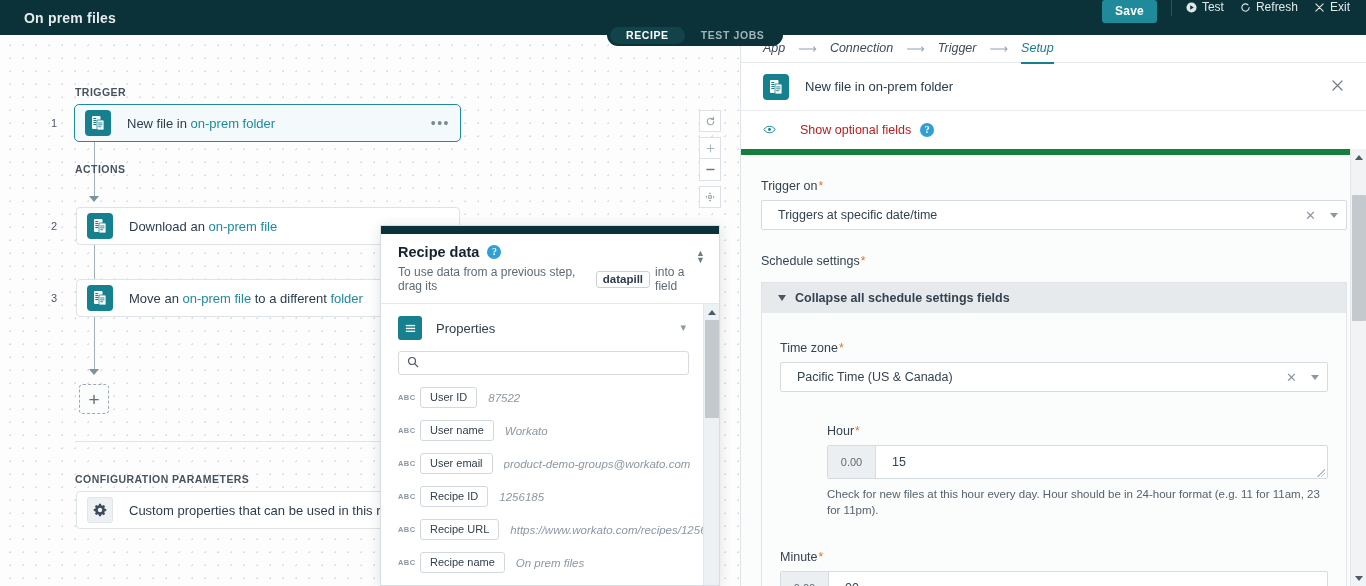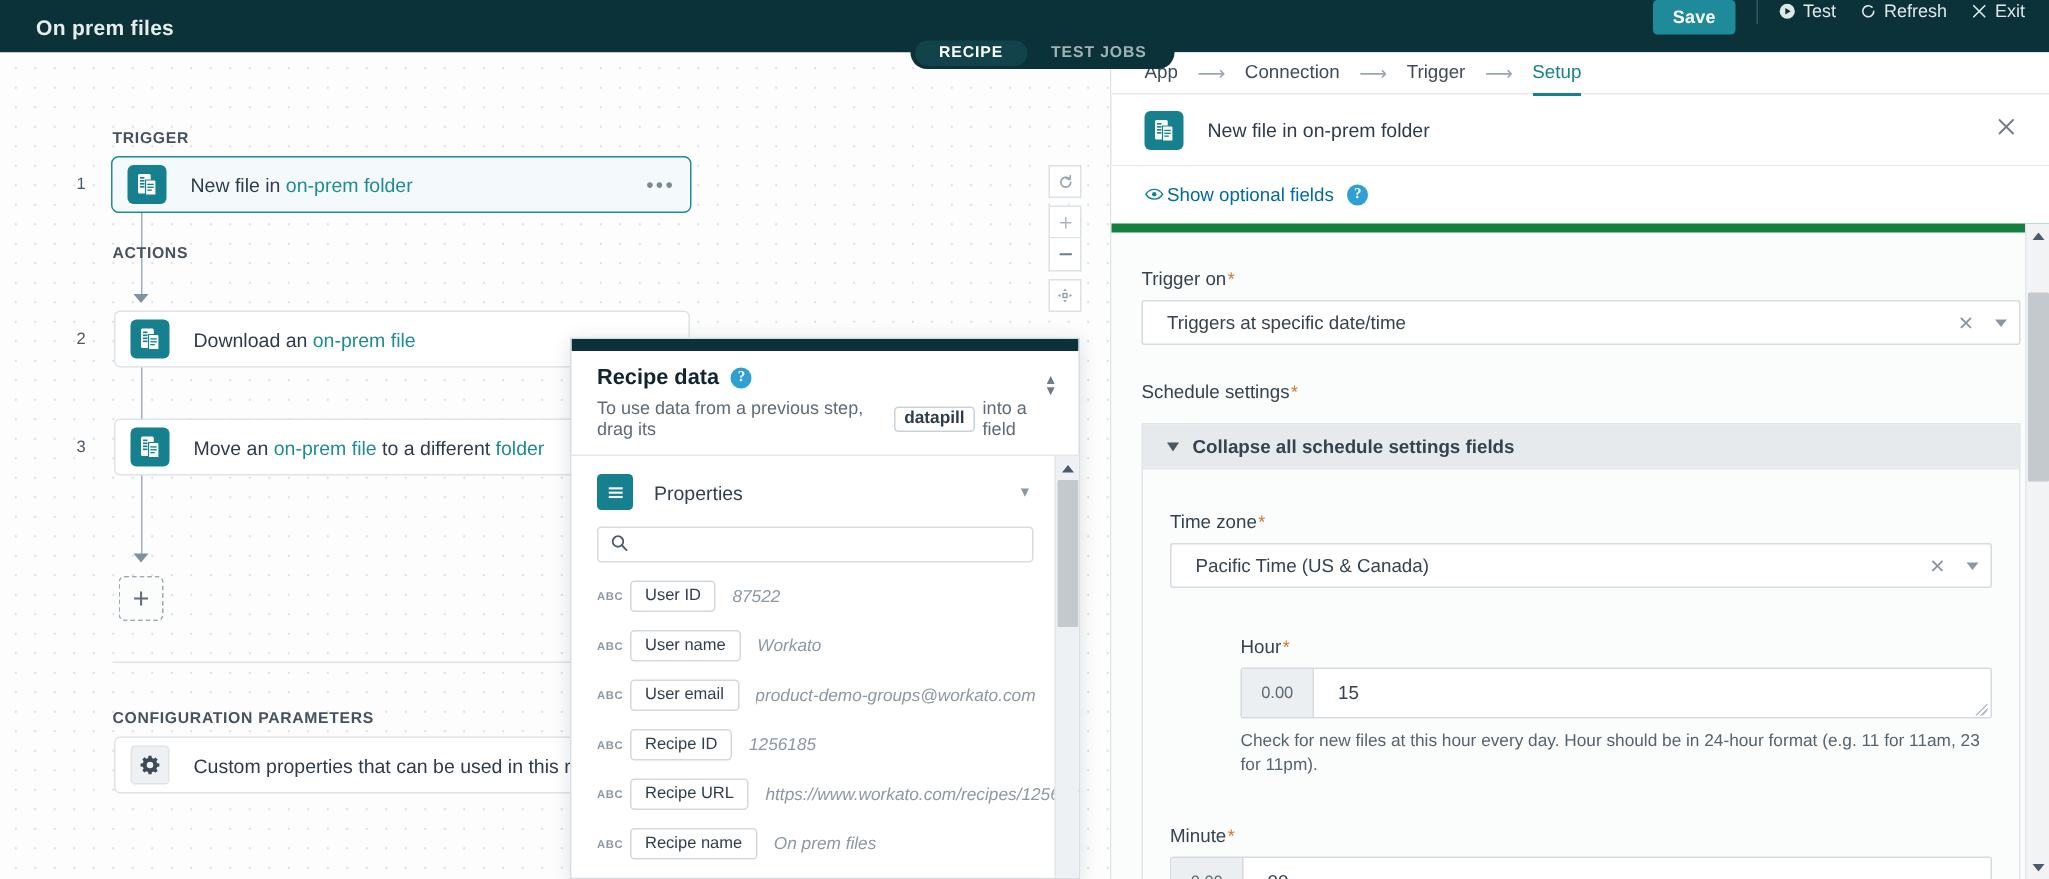--- a/index.html
+++ b/index.html
@@ -215,20 +215,21 @@
     position: absolute; left: 740px; top: 35px; width: 626px; height: 551px;
     background: #fff; border-left: 1px solid #dfe4e8;
   }
   .bc-bar {
     height: 28px; display: flex; align-items: center; padding-left: 22px;
     border-bottom: 1px solid #e6eaed; background: #fff;
   }
   .bc-item {
     font-size: 12.5px; color: #3d4c58; cursor: pointer; position: relative;
     padding-bottom: 1px;
+    font-style: italic;
   }
   .bc-item.active { color: #17808f; }
   .bc-item.active::after {
     content: ''; position: absolute; left: 0; right: 0; bottom: -8px;
     height: 2px; background: #17808f;
   }
   .bc-arrow { color: #9aa7b1; margin: 0 13px; font-size: 13px; }
 
   .cfg-head {
     height: 48px; display: flex; align-items: center; padding: 0 22px;
@@ -241,22 +242,22 @@
   .cfg-head-title { margin-left: 16px; font-size: 13px; color: #2d3c4b; }
   .cfg-close {
     margin-left: auto; color: #6d7b86; font-size: 16px; cursor: pointer;
     line-height: 1;
   }
   .cfg-optrow {
     height: 38px; display: flex; align-items: center; padding: 0 22px;
     gap: 9px; background: #fff;
   }
   .opt-link {
-    font-size: 12.5px; color: #0369a1; cursor: pointer;
-    display: flex; align-items: center; gap: 2px;
+    font-size: 12.5px; color: #b91c1c; cursor: pointer;
+    display: flex; align-items: center; gap: 24px;
   }
   .cfg-scrollarea {
     position: absolute; top: 114px; left: 0; width: 626px; height: 437px;
     background: #fbfcfc; border-top: 6px solid #15803d; overflow: hidden;
   }
   .fld { padding: 0 20px; }
   .fld-label {
     font-size: 12.5px; color: #35434f; margin-bottom: 7px;
     display: flex; align-items: baseline; gap: 1px;
   }

